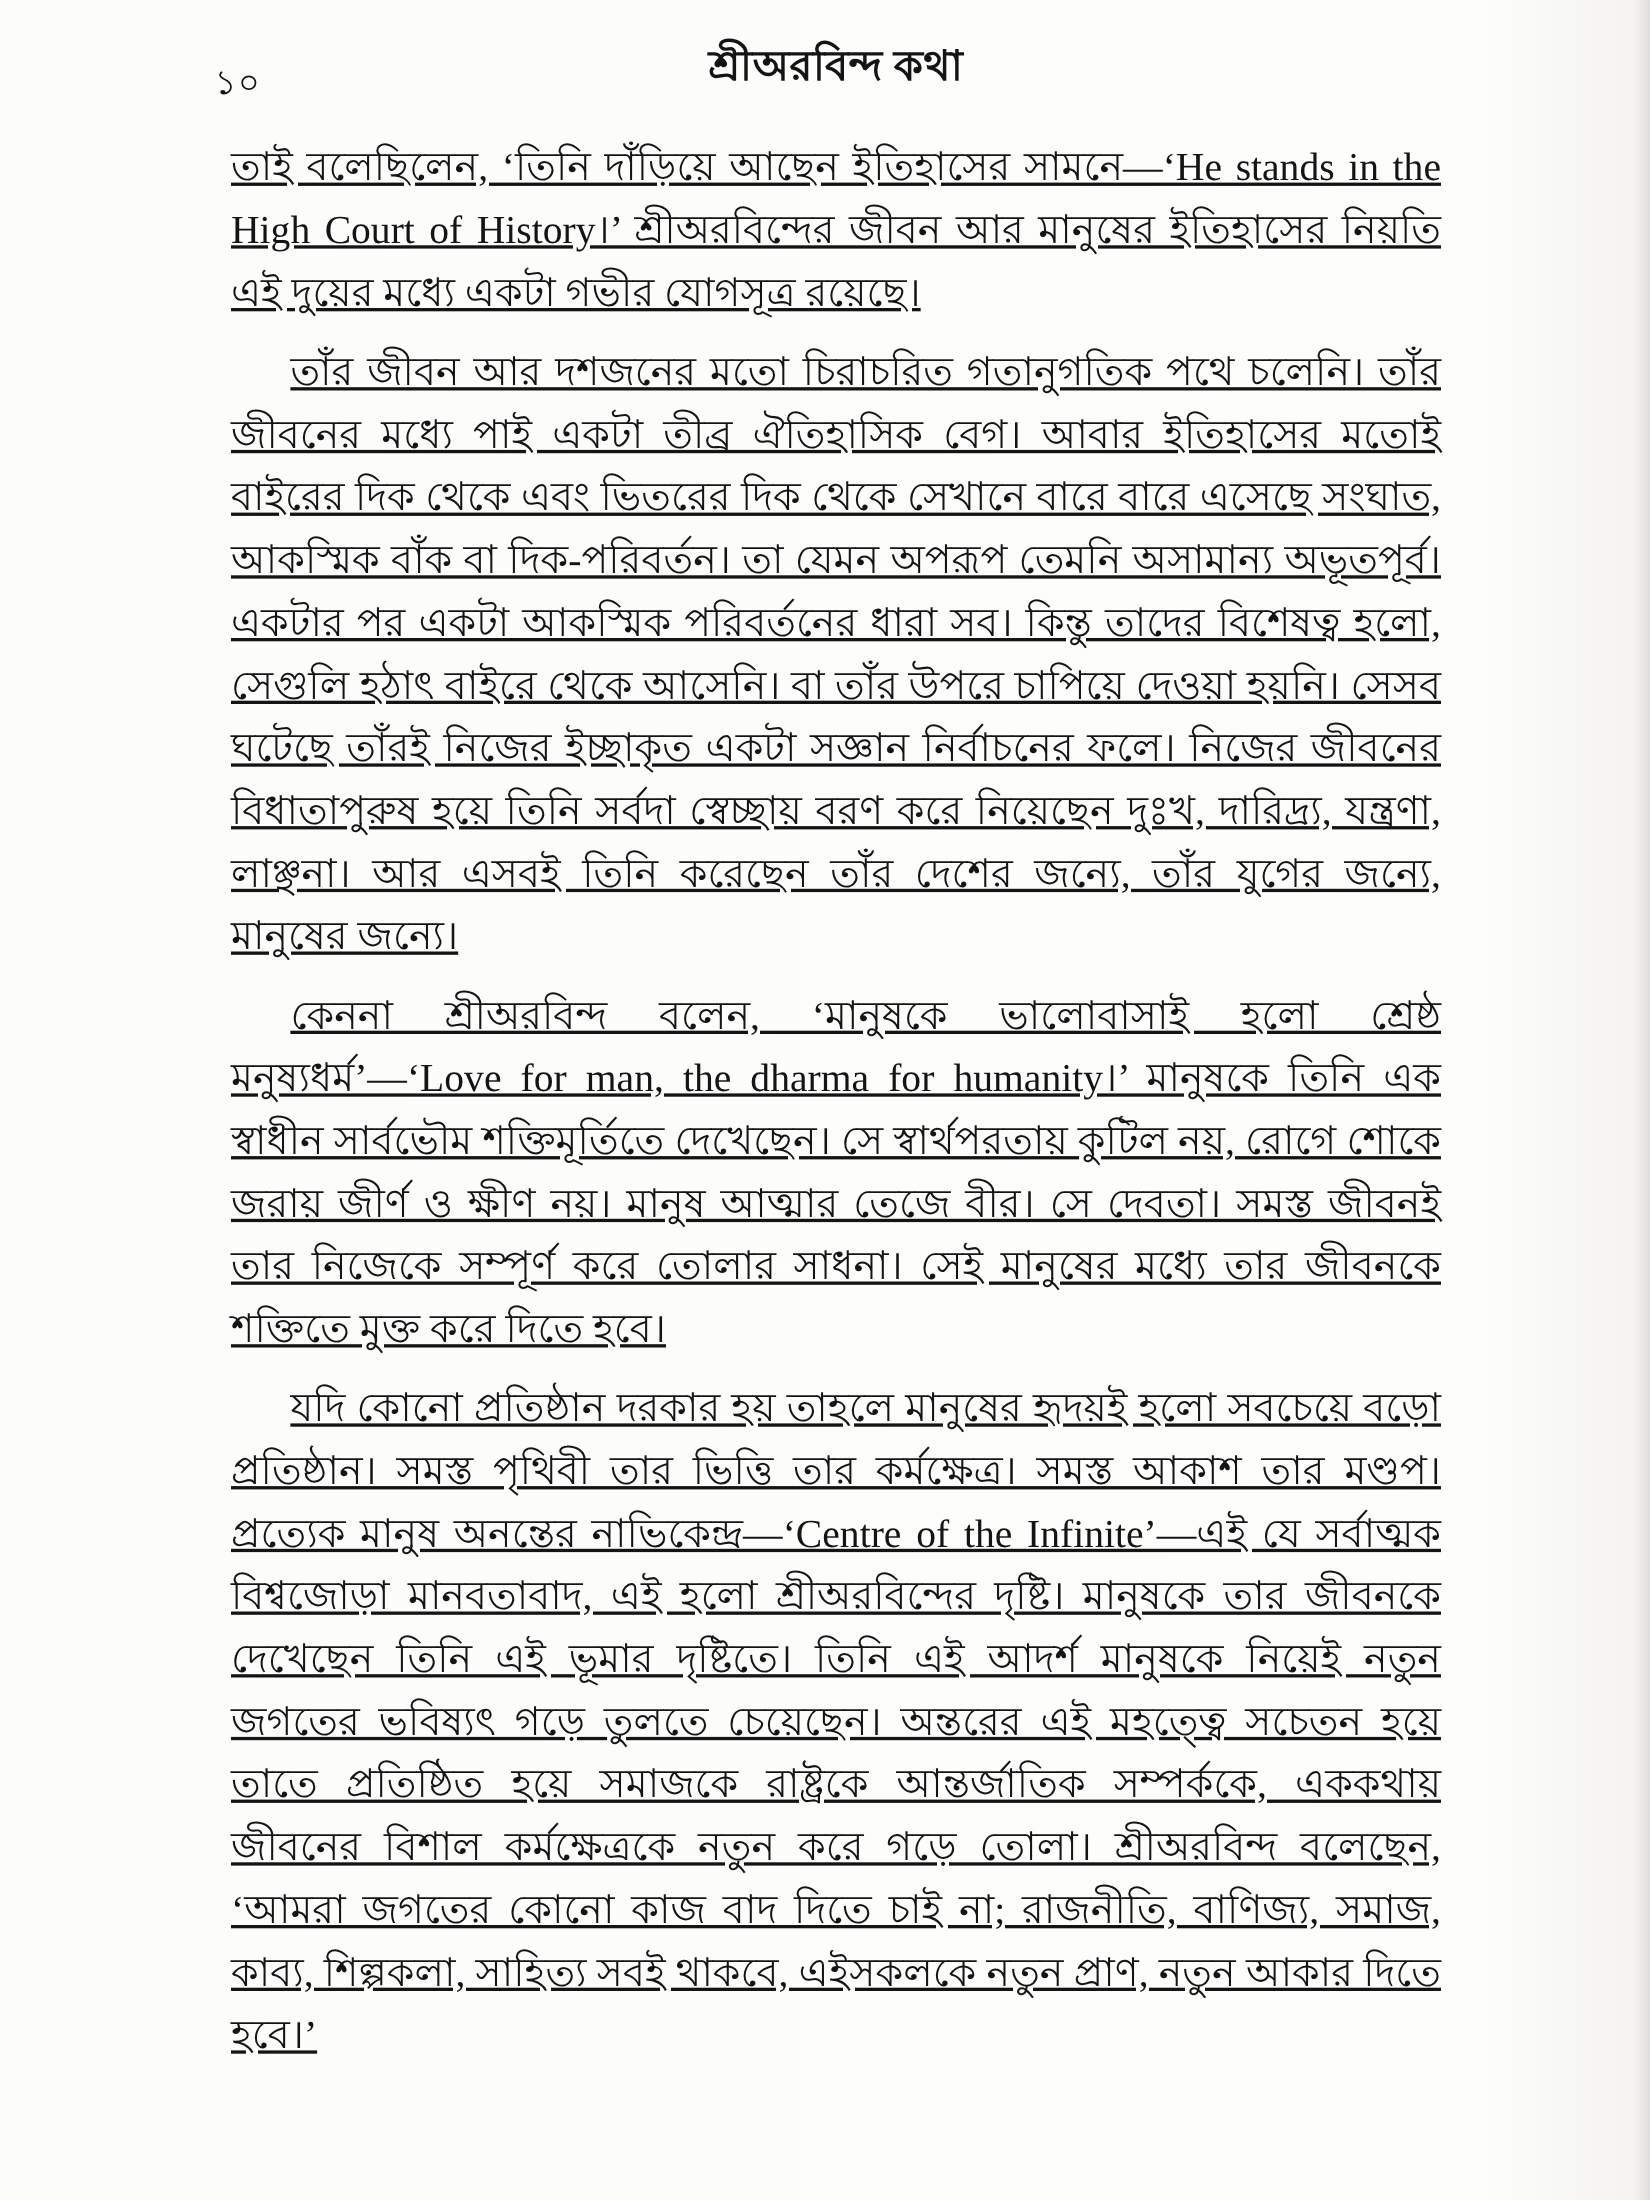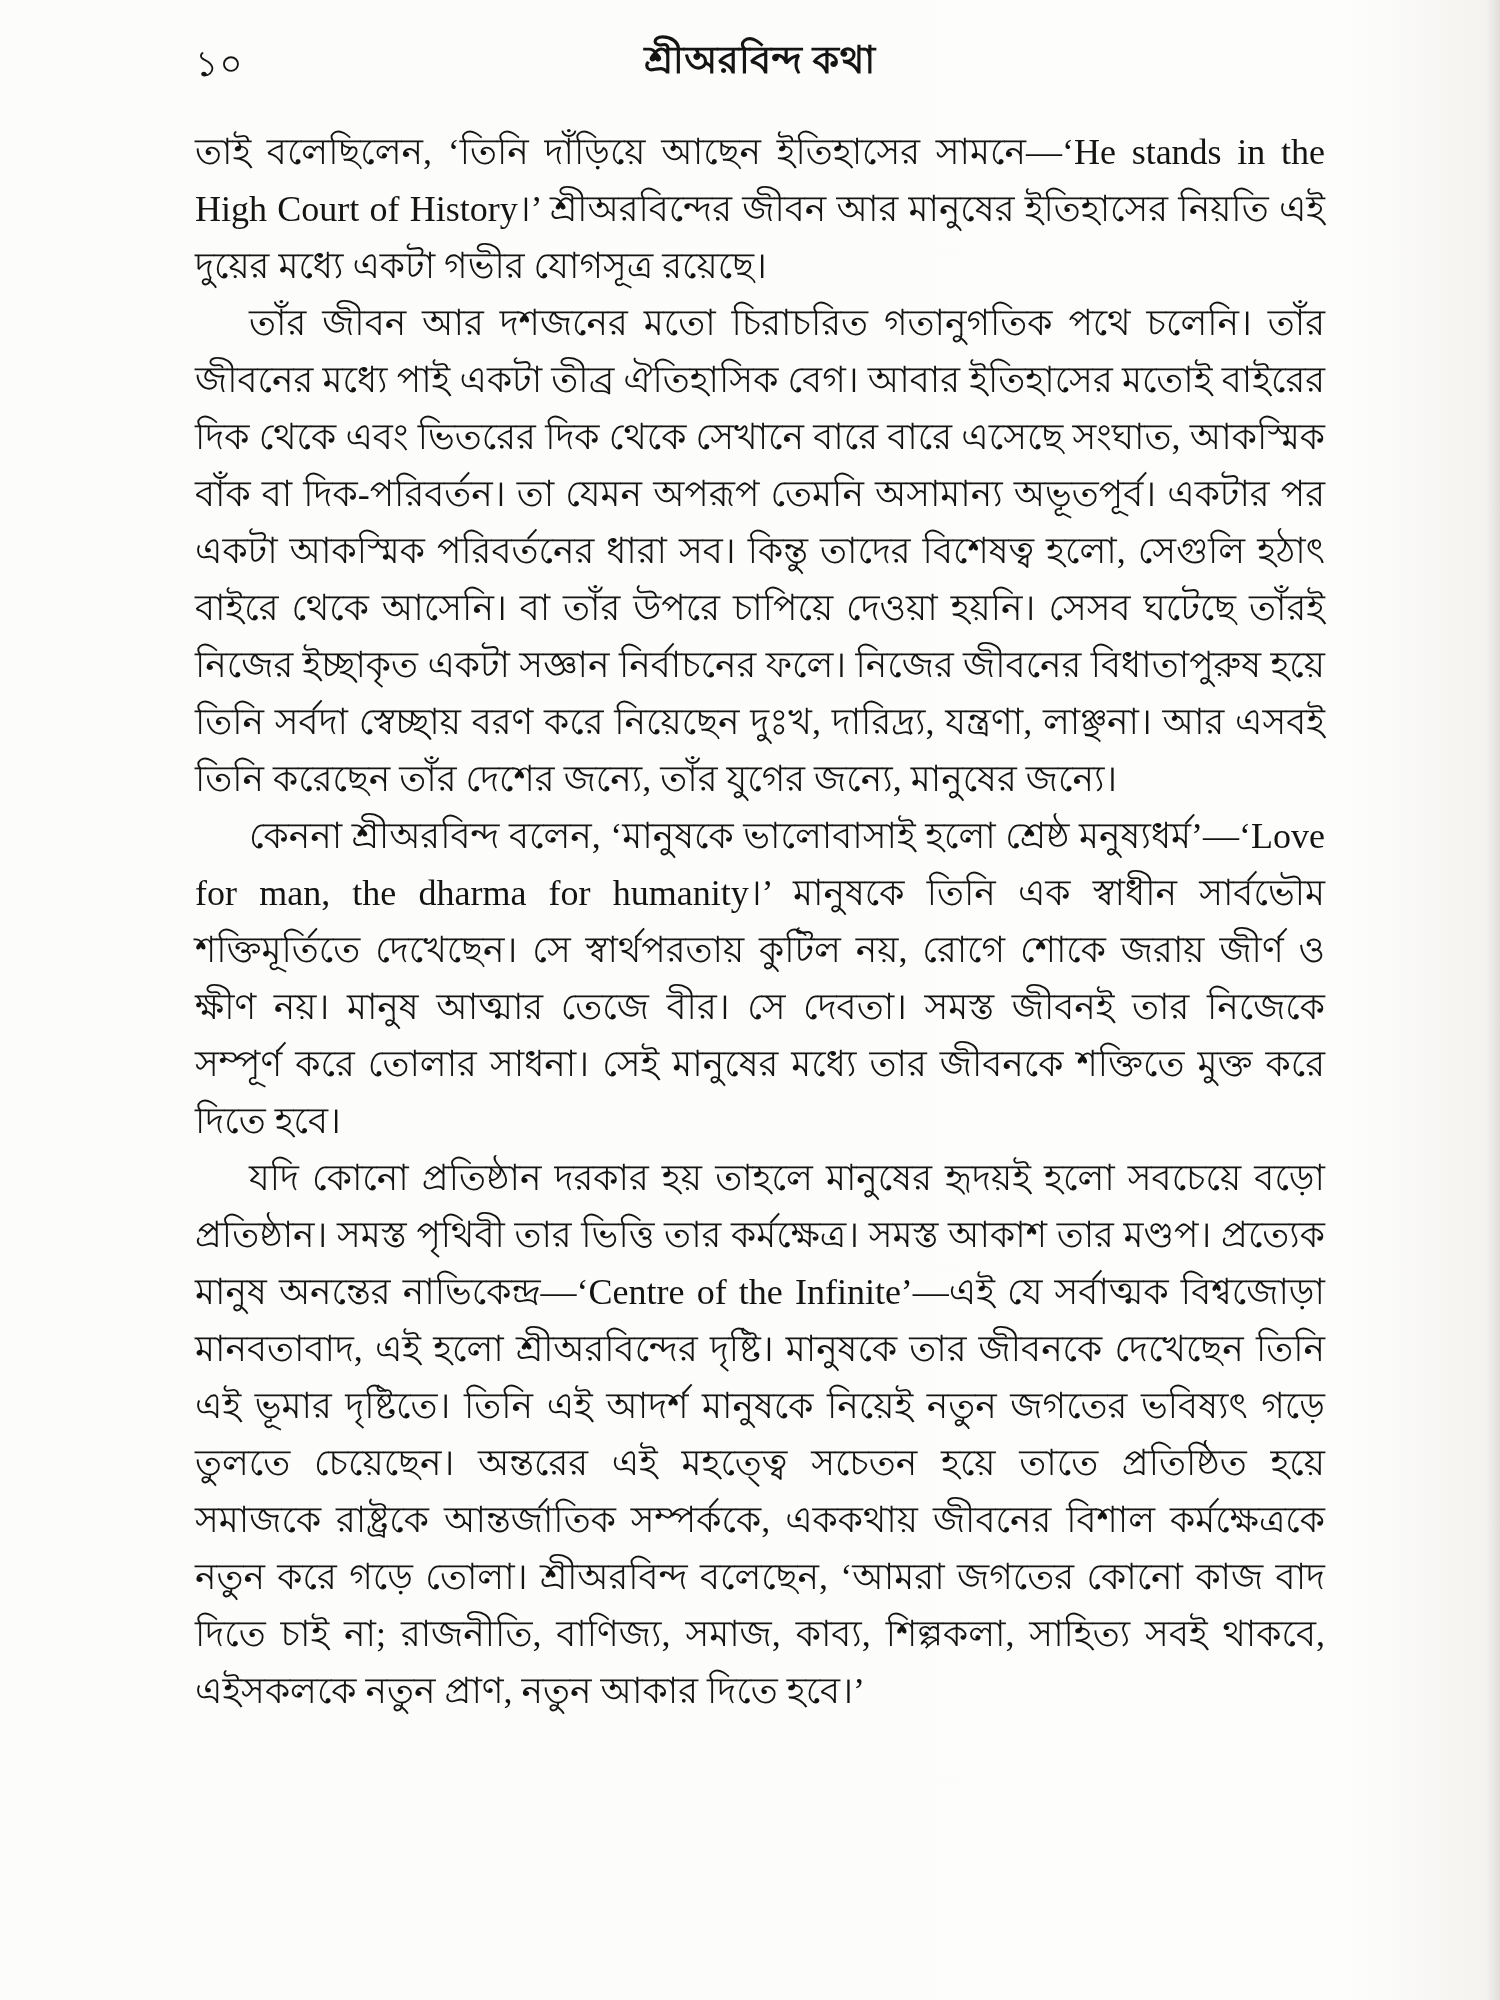--- a/index.html
+++ b/index.html
@@ -20,39 +20,40 @@
     overflow: hidden;
   }
   .page-header {
     position: relative;
     height: 64px;
     margin-bottom: 30px;
   }
   .page-number {
     position: absolute;
     left: 0;
-    top: 6px;
-    font-size: 36px;
+    top: 20px;
+    font-size: 31px;
     letter-spacing: 1px;
   }
   .book-title {
     display: block;
     text-align: center;
     font-size: 38px;
     font-weight: 600;
     letter-spacing: 0.5px;
   }
   .page-body {
     font-size: 36px;
     line-height: 57px;
     text-align: justify;
   }
   .para {
-    margin: 0;
+    margin: 15px;
     text-indent: 54px;
+    text-decoration: underline;
   }
   .para.no-indent {
     text-indent: 0;
   }
   
   .page::after {
     content: "";
     position: absolute;
     right: 0;
     top: 0;

